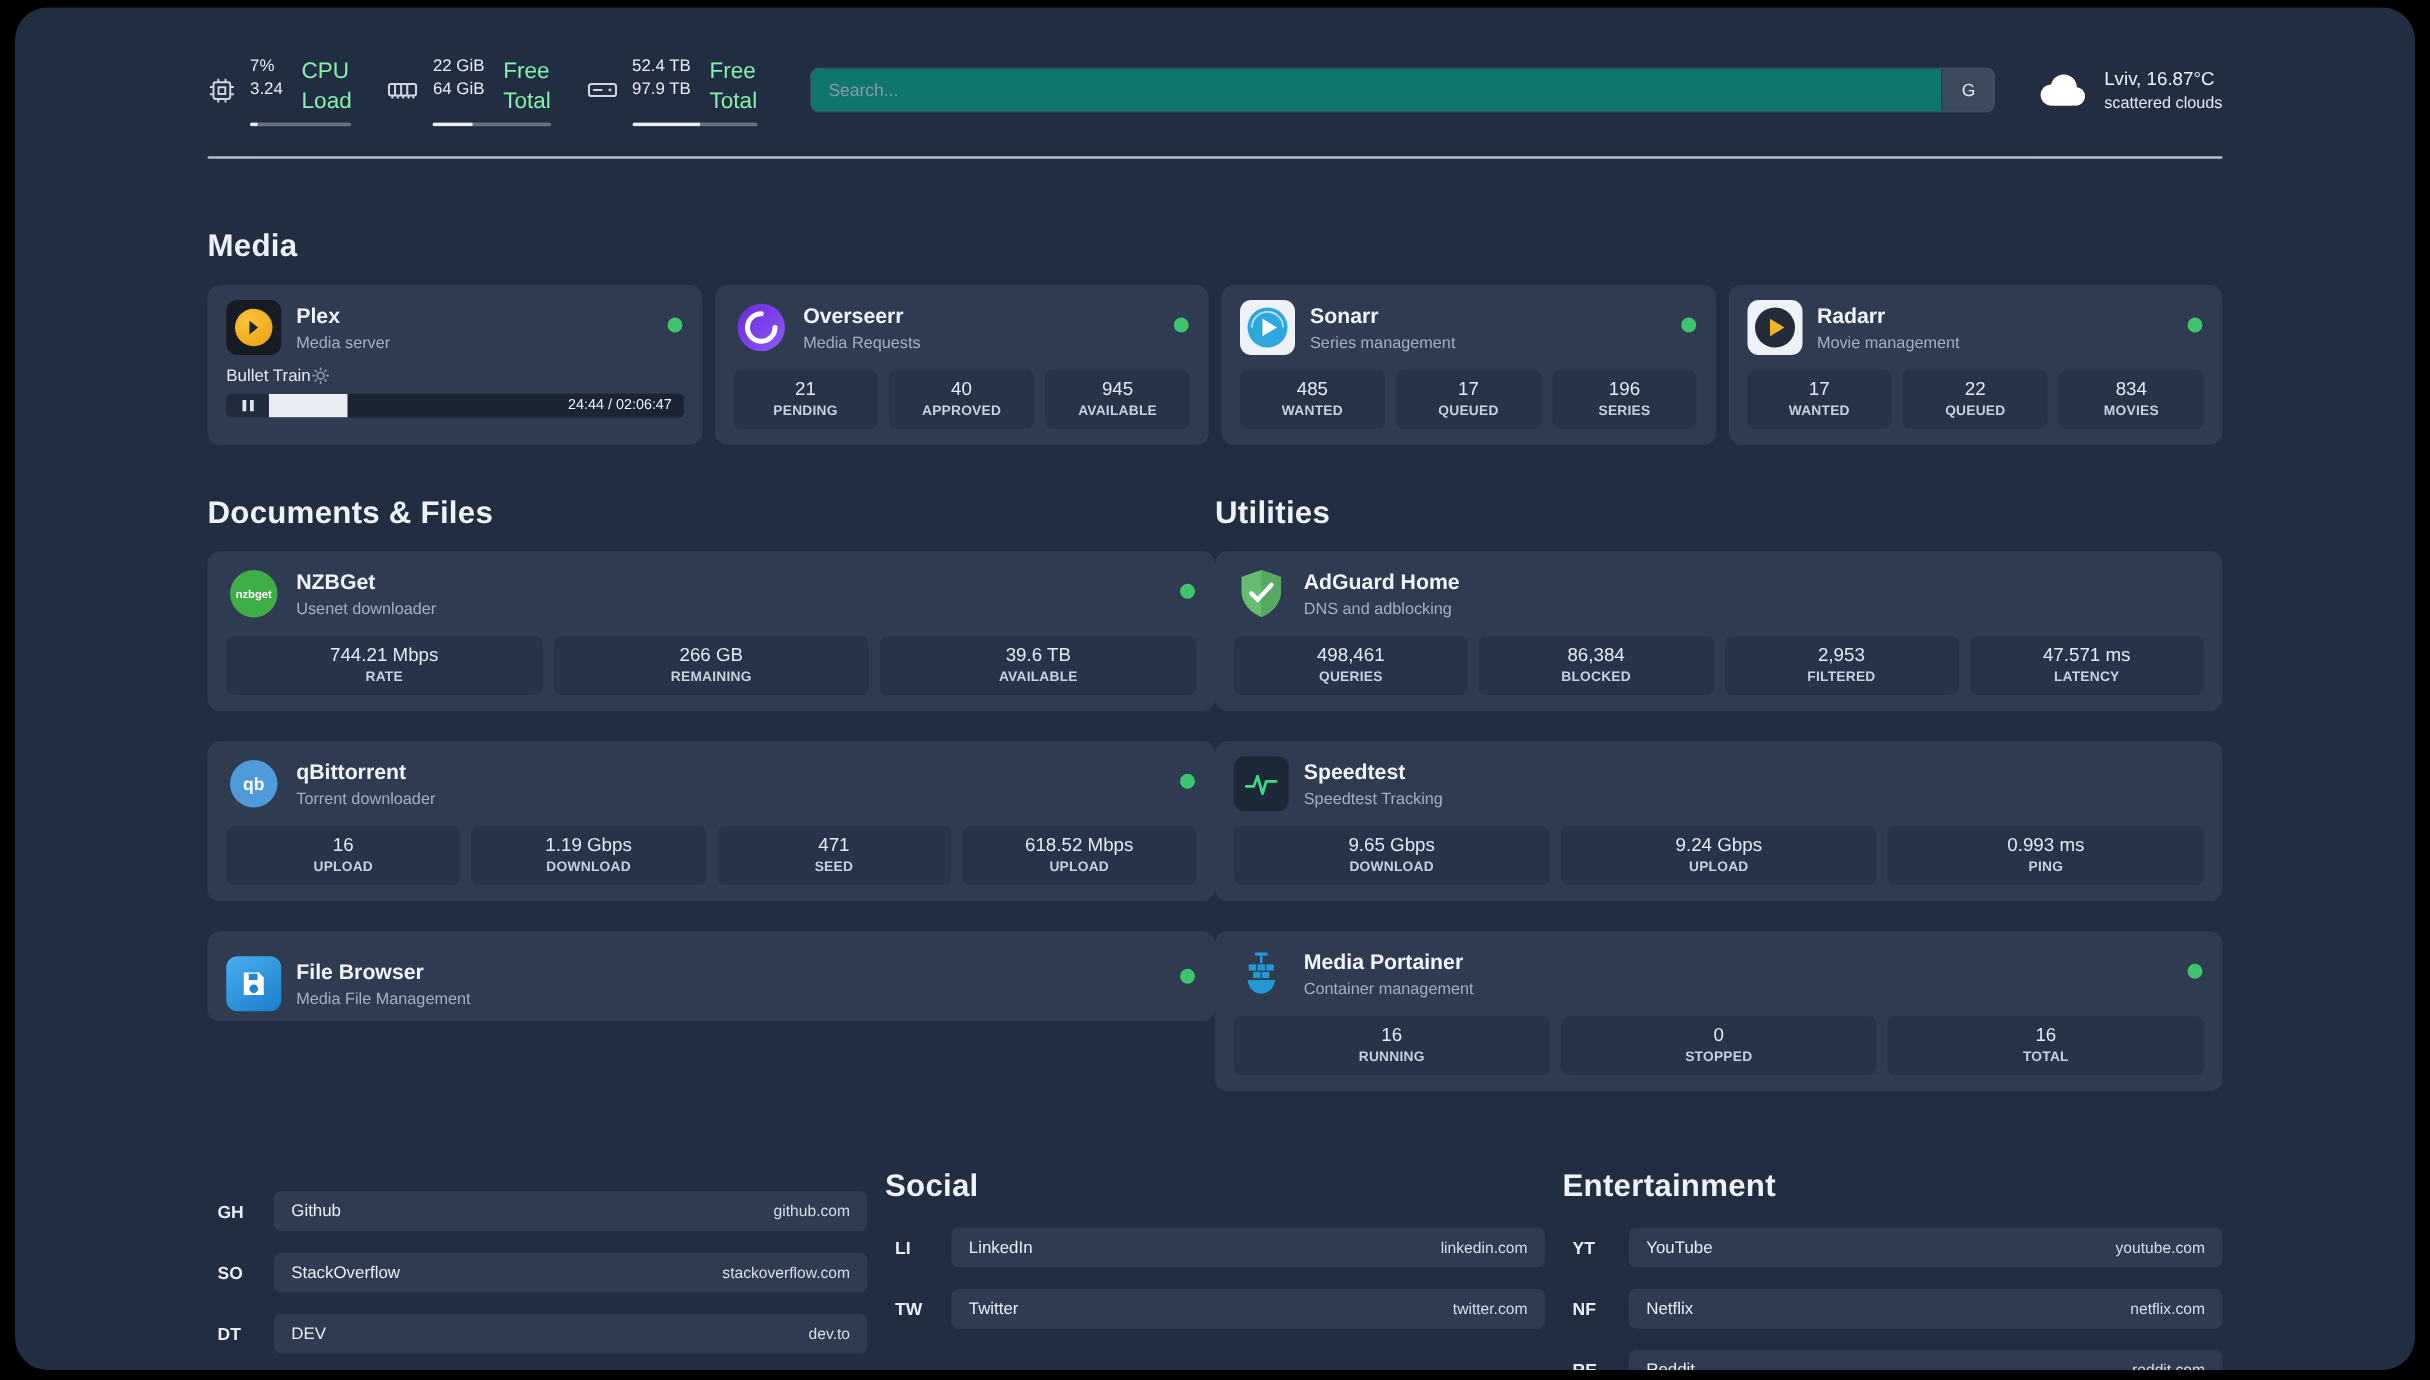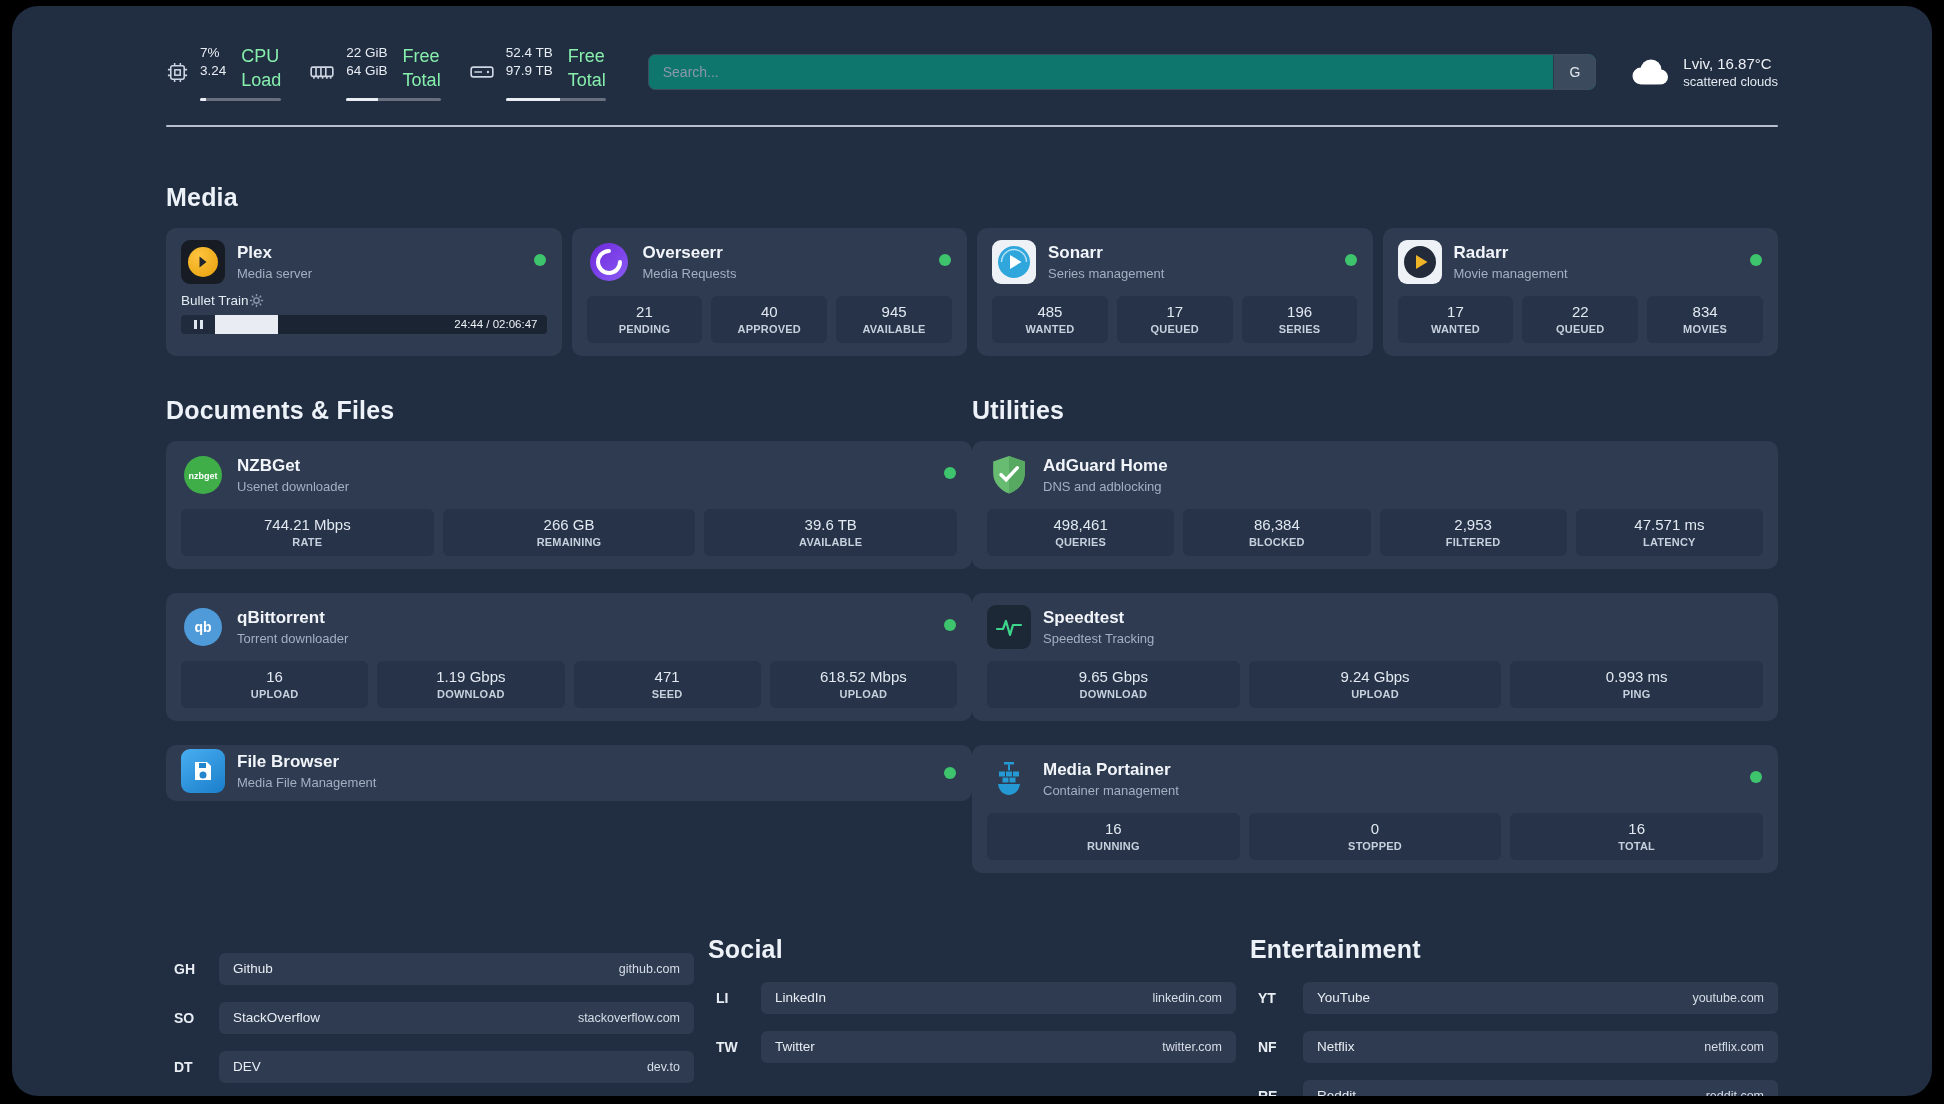--- a/index.html
+++ b/index.html
@@ -41,21 +41,21 @@
   .cname { font-size:17px; font-weight:600; color:#f1f5f9; white-space:nowrap; }
   .csub { font-size:13px; color:#a3b0c2; margin-top:3px; white-space:nowrap; }
   .dot { position:absolute; right:16px; top:26px; width:12px; height:12px; border-radius:50%; background:#3ec46d; }
   .stats { display:flex; gap:9px; margin-top:12px; }
   .tile { flex:1; background:#263349; border-radius:6px; text-align:center; padding:7px 4px 8px; min-width:0; }
   .tile-v { font-size:15px; color:#e2e9f1; white-space:nowrap; }
   .tile-l { font-size:11px; font-weight:700; color:#c7d1dd; margin-top:3px; letter-spacing:.2px; white-space:nowrap; }
 
   .twocol { display:grid; grid-template-columns:1fr 1fr; column-gap:0; margin-top:40px; align-items:start; }
   .colstack { display:flex; flex-direction:column; gap:24px; margin-top:16px; }
-  .card.slim { padding-top:4px; padding-bottom:8px; }
+  .card.slim { padding-top:20px; padding-bottom:8px; }
   .card.slim .dot { top:50%; margin-top:-6px; }
 
   
   .np-row { display:flex; align-items:center; margin-top:9px; }
   .np-title { font-size:13.5px; color:#e3eaf2; }
   .gear { display:flex; cursor:pointer; }
   .player { display:flex; margin-top:7px; height:19px; }
   .pbtn { width:34px; background:#202c3d; border-radius:4px 0 0 4px; display:flex;
           align-items:center; justify-content:center; gap:3px; cursor:pointer; border:0; }
   .pbtn i { display:block; width:3px; height:9px; background:#dfe6ee; }

